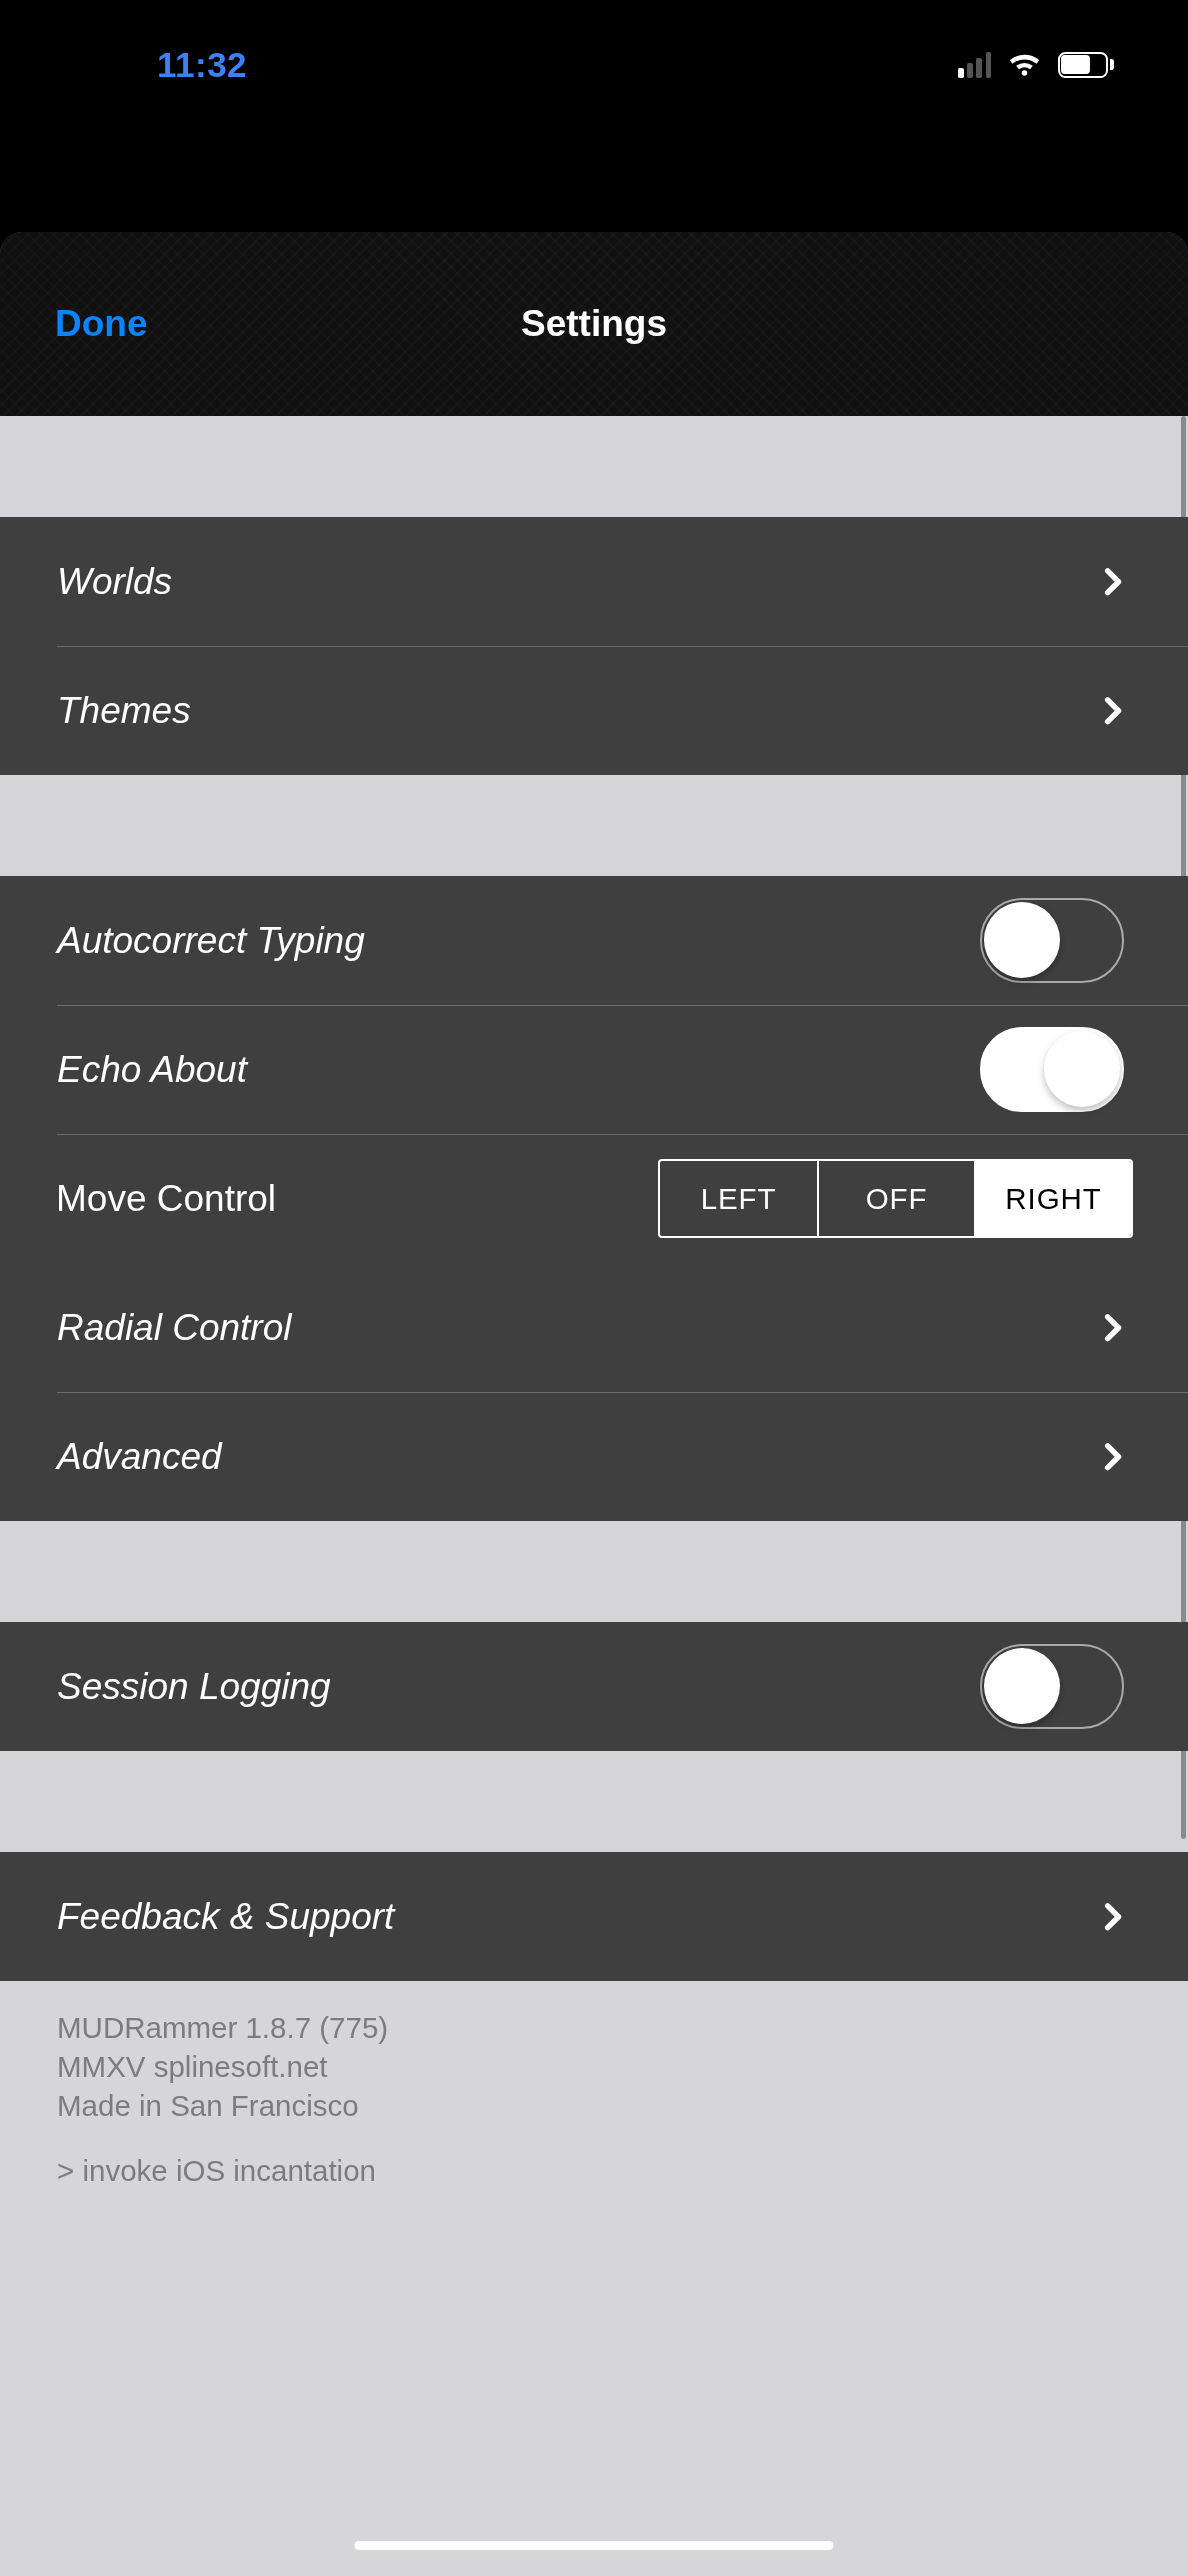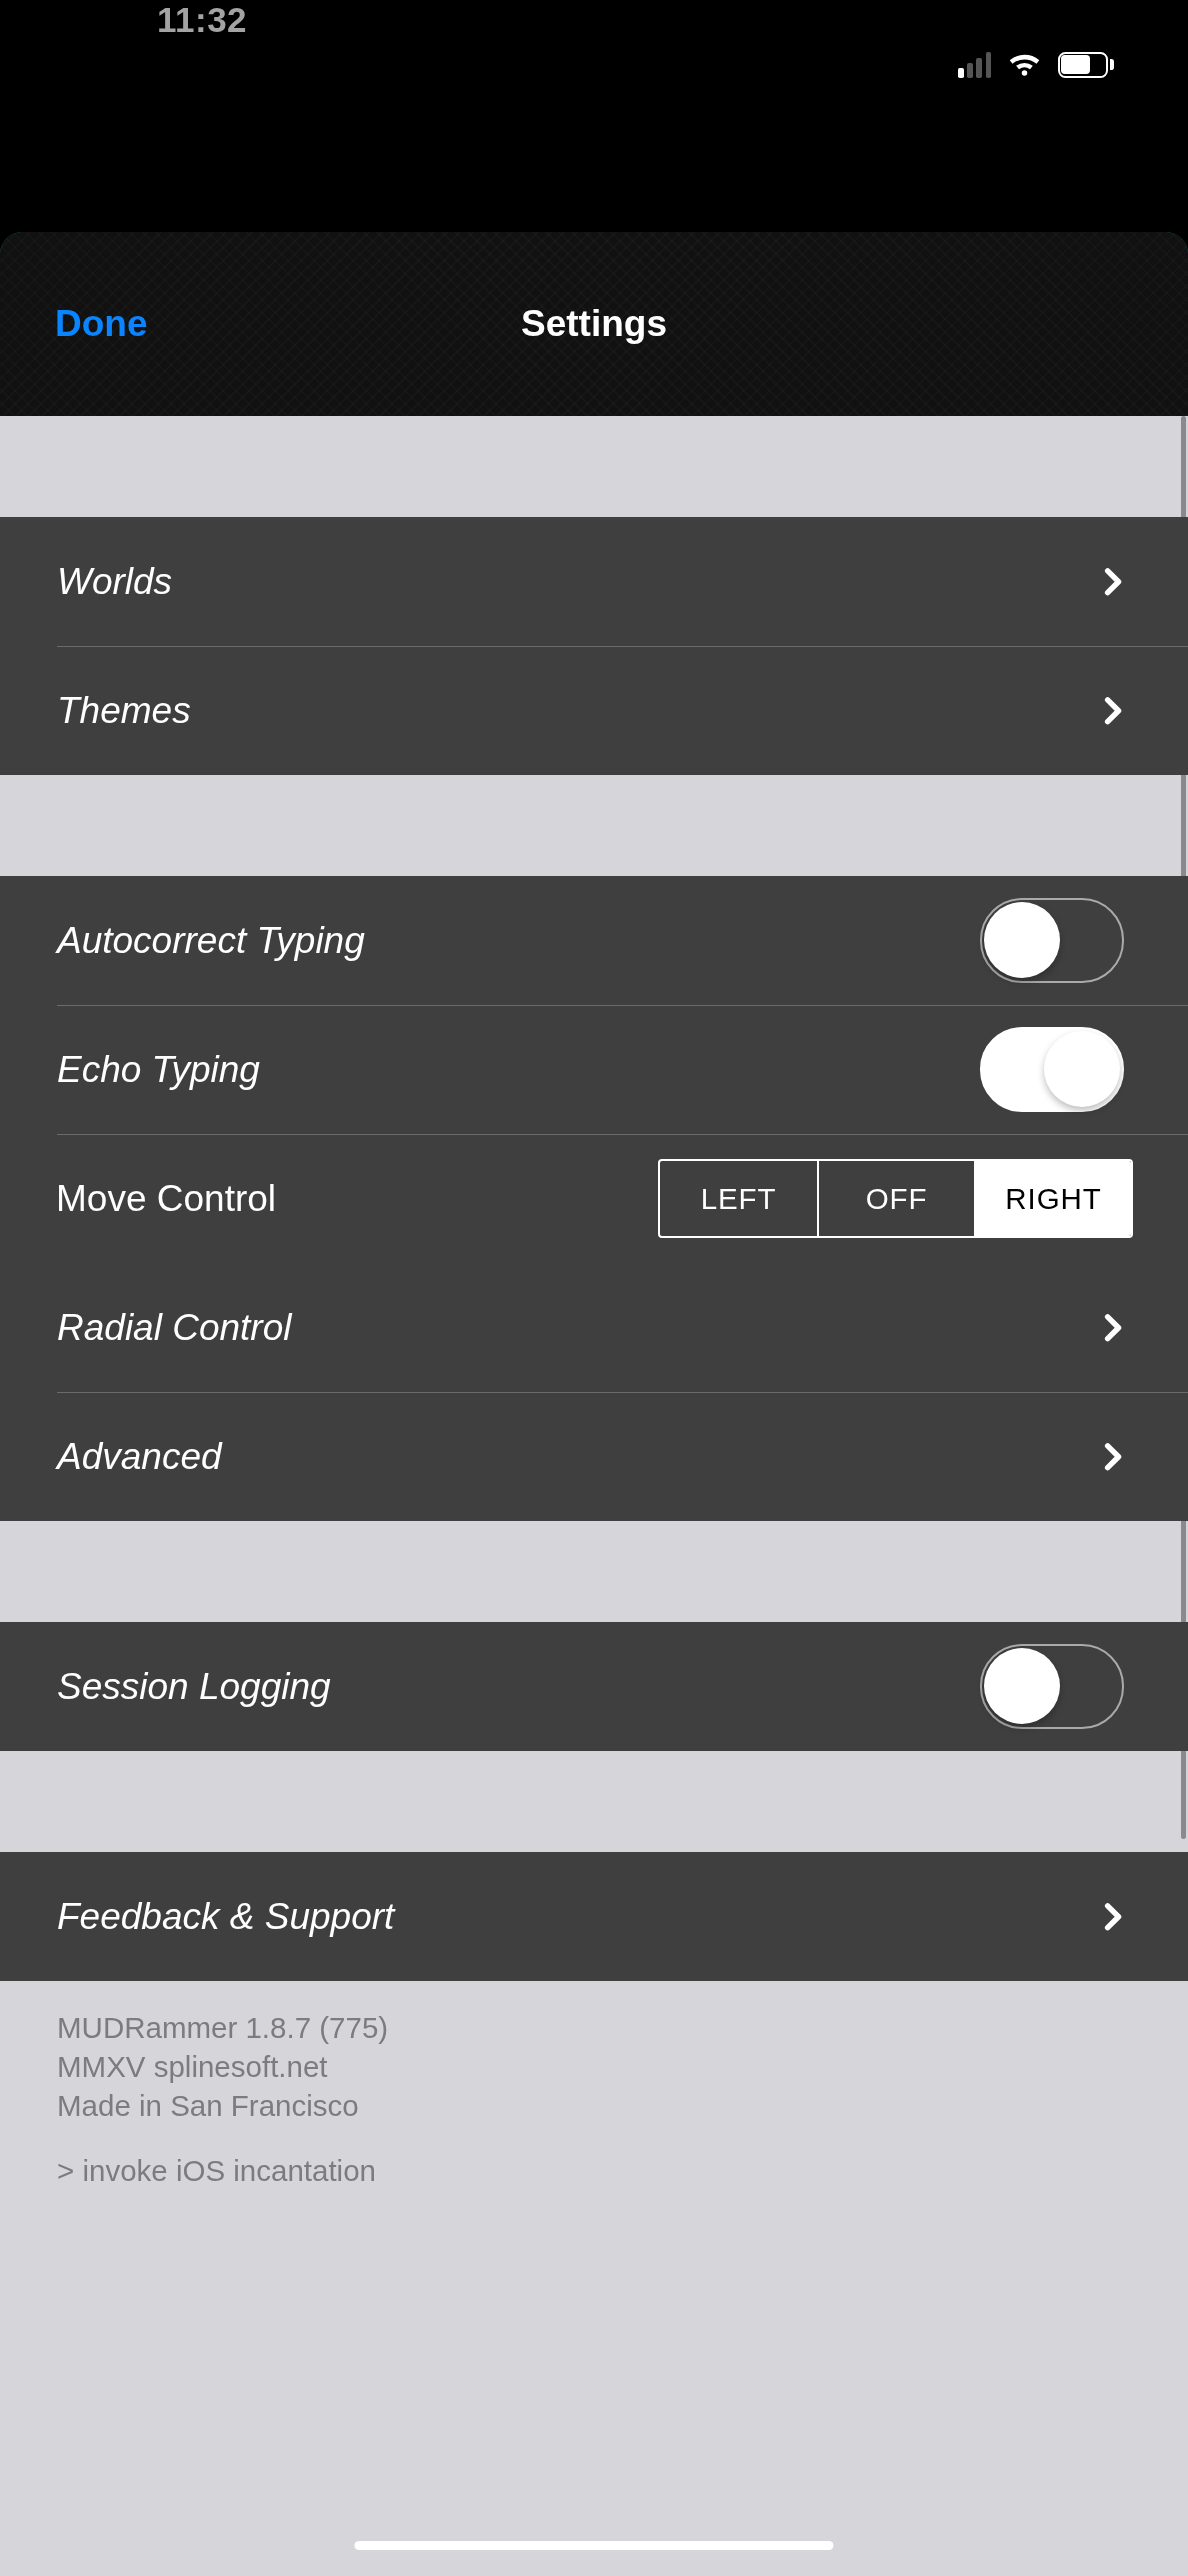--- a/index.html
+++ b/index.html
@@ -8,24 +8,25 @@
     height: 2576px;
     background: #000;
     font-family: -apple-system, "Helvetica Neue", Helvetica, Arial, sans-serif;
     overflow: hidden;
     -webkit-font-smoothing: antialiased;
   }
 
   
   .status-bar {
     display: flex;
+    align-items: center;
     justify-content: space-between;
     height: 129px;
     padding: 0 74px 0 157px;
-    color: #a3a3a3;
+    color: #3b82f6;
     font-size: 33px;
     font-weight: 600;
   }
   .status-left { font-size: 35px; letter-spacing: 0.5px; }
   .status-right {
     display: flex;
     align-items: center;
     gap: 14.7px;
   }
   .signal-icon { display: flex; align-items: flex-end; gap: 3.7px; height: 26px; }
@@ -252,21 +253,21 @@
 
     <div class="section-spacer small"></div>
 
     <div class="cell">
       <span class="cell-label">Autocorrect Typing</span>
       <div class="switch off">
           <div class="knob"></div>
         </div>
     </div>
     <div class="cell">
-      <span class="cell-label">Echo Typing</span>
+      <span class="cell-label">Echo About</span>
       <div class="switch on">
           <div class="knob"></div>
         </div>
     </div>
     <div class="cell-seg">
       <span class="cell-label">Move Control</span>
       <div class="segmented">
         <div class="seg">LEFT</div>
         <div class="seg">OFF</div>
         <div class="seg selected">RIGHT</div>

